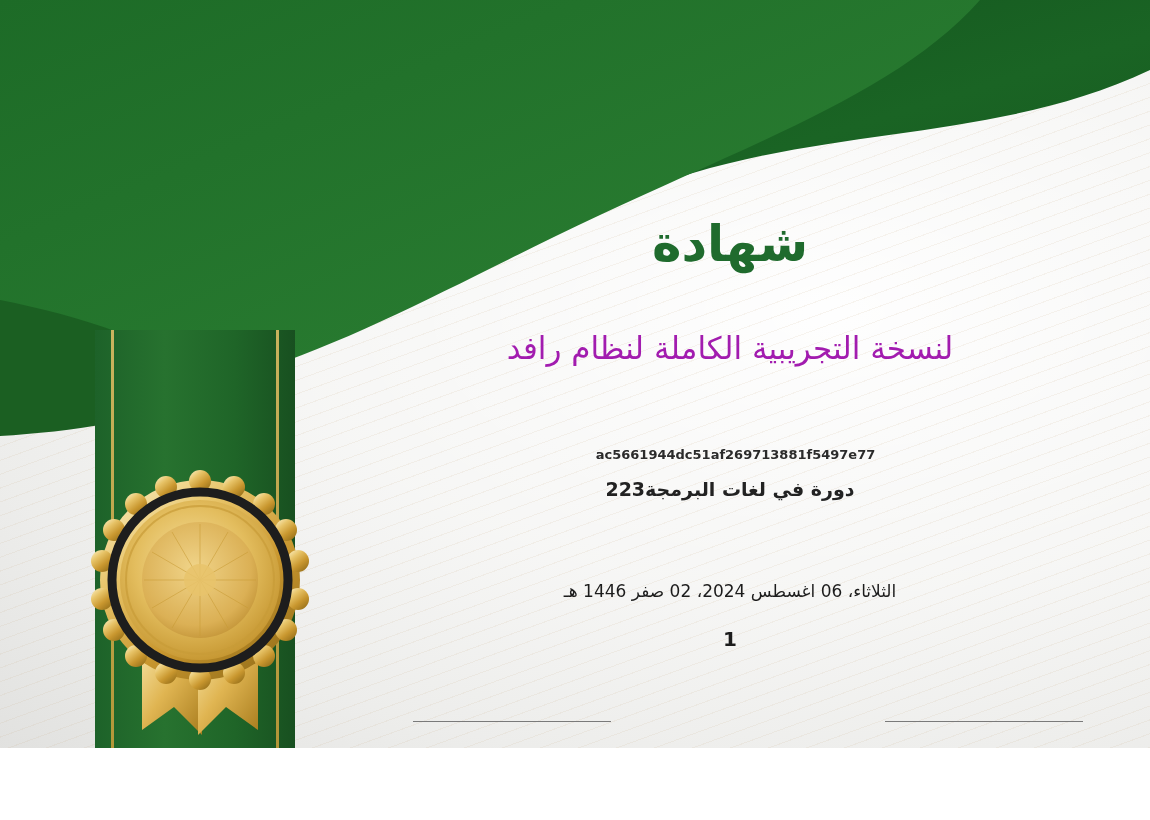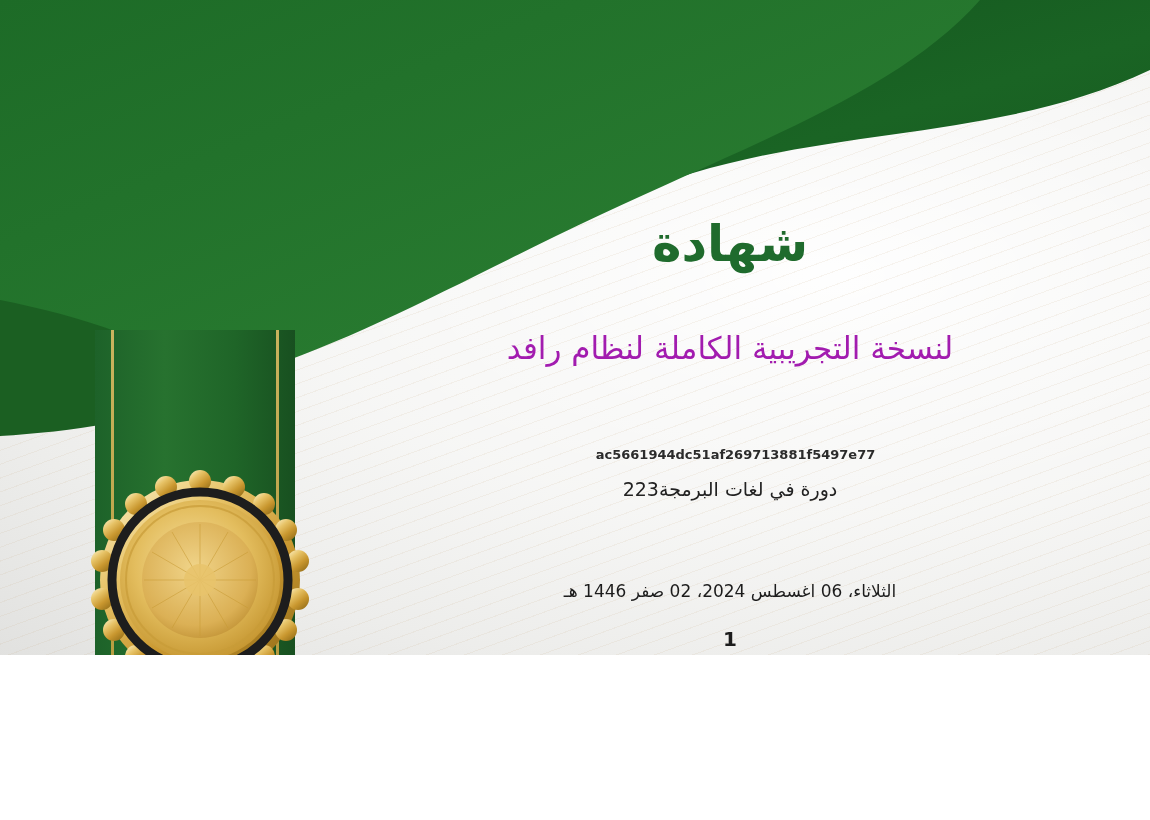--- a/index.html
+++ b/index.html
@@ -7,21 +7,21 @@
     padding: 0;
     background: #ffffff;
   }
   body {
     font-family: "DejaVu Sans", "Liberation Sans", sans-serif;
   }
 
   .certificate {
     position: relative;
     width: 1150px;
-    height: 655px;
+    height: 748px;
     overflow: hidden;
     background: #f2f2f0;
   }
 
   
   .paper-texture {
     position: absolute;
     inset: 0;
     background:
       repeating-linear-gradient(
@@ -123,21 +123,21 @@
     color: #2b2b2b;
     direction: ltr;
   }
 
   .cert-course {
     position: absolute;
     top: 478px;
     right: 0;
     left: 0;
     font-size: 19px;
-    font-weight: normal;
+    font-weight: bold;
     color: #222222;
   }
 
   .cert-date {
     position: absolute;
     top: 581px;
     right: 0;
     left: 0;
     font-size: 17px;
     font-weight: normal;

